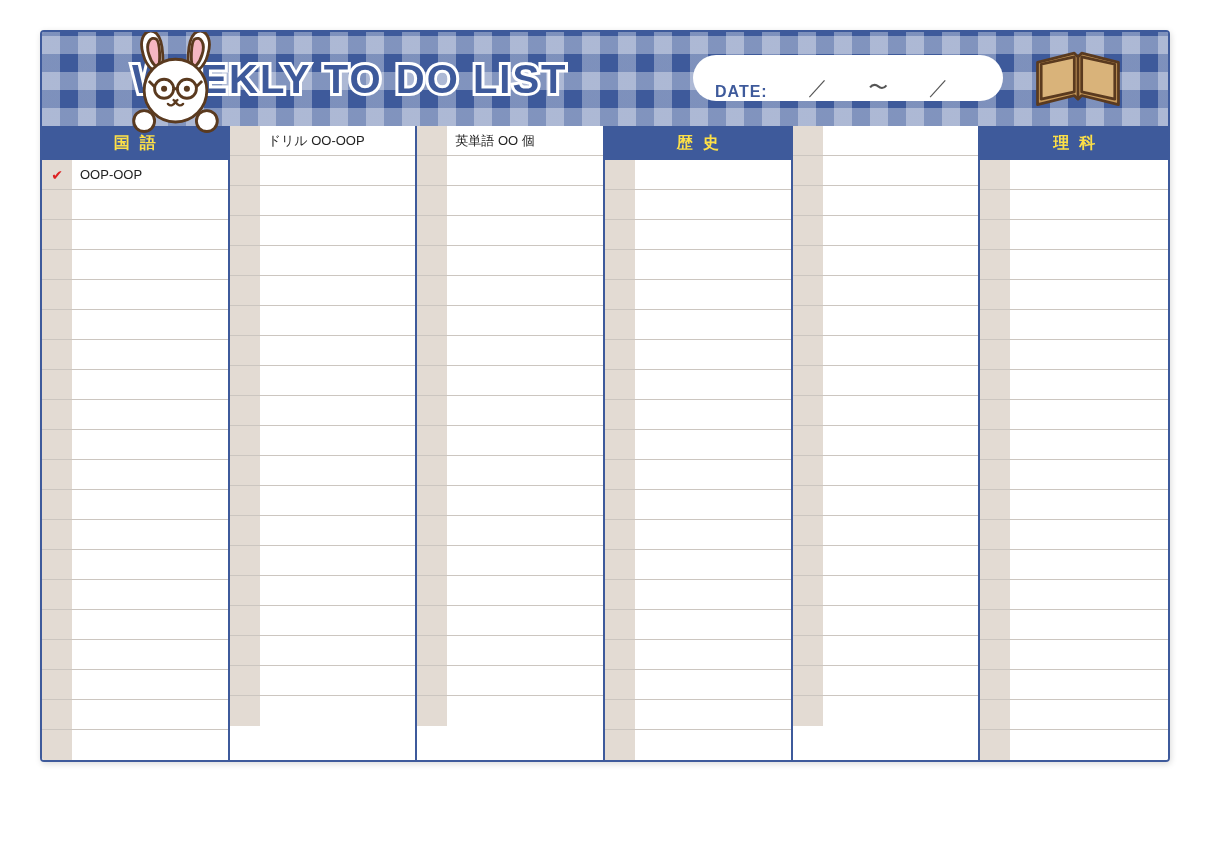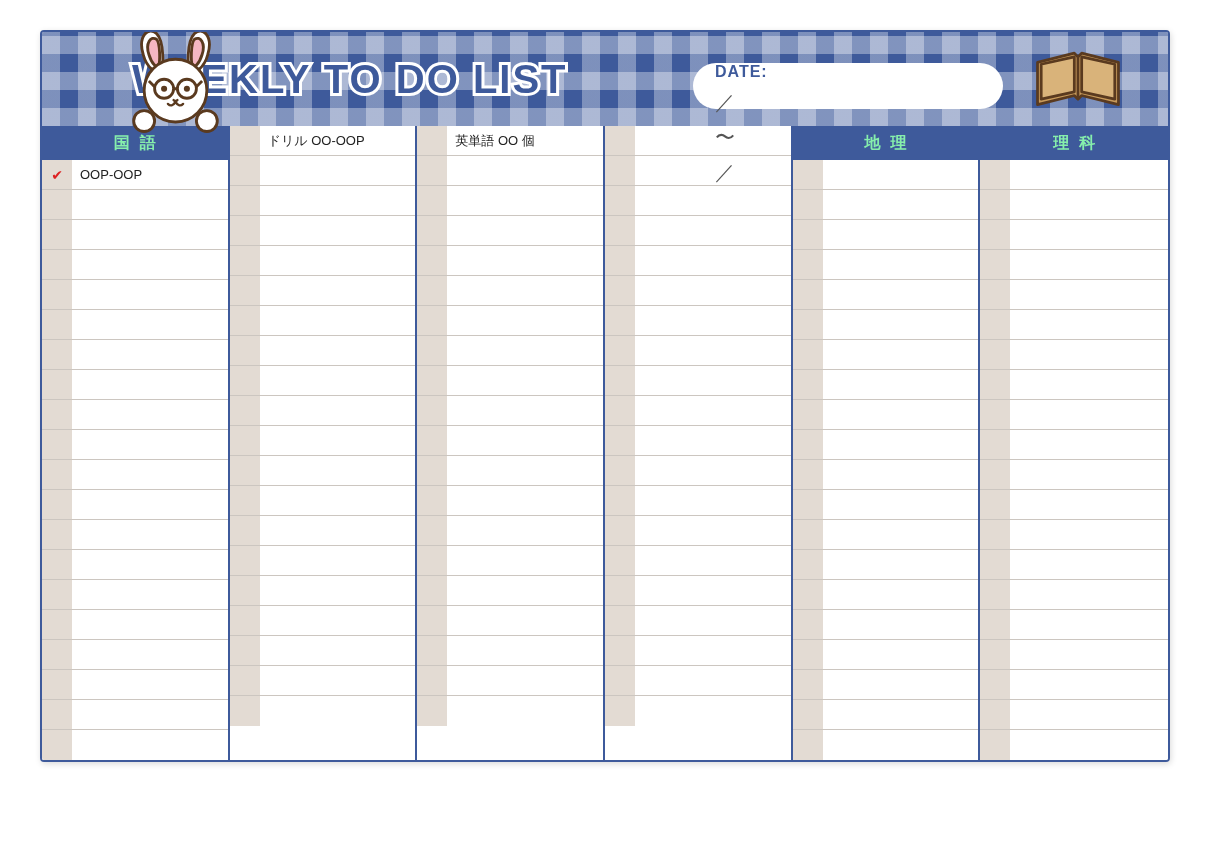--- a/index.html
+++ b/index.html
@@ -32,32 +32,31 @@
       font-weight: 800;
       letter-spacing: 2px;
       color: #3e5a9b;
       -webkit-text-stroke: 6px #fff;
       paint-order: stroke fill;
       text-shadow: 0 0 2px #fff;
     }
     .date-box {
       position: absolute;
       right: 165px;
-      top: 31px;
+      top: 23px;
       height: 46px;
       width: 310px;
       background: #fff;
       border-radius: 23px;
       display: flex;
-      align-items: flex-start;
+      align-items: flex-end;
       padding: 0 22px;
       gap: 8px;
       font-size: 16px;
       color: #3e5a9b;
-      flex-direction: column;
     }
     .date-label { font-weight: 700; letter-spacing: 1px; }
     .date-sep { flex: 1; text-align: center; font-size: 20px; color: #555; }
     
     .bunny-wrap { position:absolute; left:86px; top:-6px; width:95px; height:112px; }
     
     .book-wrap { position:absolute; right:44px; top:12px; width:92px; height:72px; }
     
     .grid {
       display:flex;
@@ -65,21 +64,21 @@
     }
     .col {
       display:flex; flex-direction:column;
       width: 188.3px;
       border-right: 2px solid #3e5a9b;
     }
     .col:last-child { border-right:none;text-align:center; }
     .col-head {
       height: 34px;
       background:#3e5a9b;
-      color:#86efac;
+      color:#fde047;
       font-weight:700;
       font-size:16px;
       letter-spacing: 10px;
       text-indent: 10px;
       display:flex;
       align-items:center;
       justify-content:center;
     }
     .rows { display:flex; flex-direction:column; }
     .row {
@@ -407,20 +406,21 @@
             <div class="checkbox-cell"></div>
             <div class="text-cell"></div>
           </div>
           <div class="row">
             <div class="checkbox-cell"></div>
             <div class="text-cell"></div>
           </div>
         </div>
       </div>
       <div class="col">
+        <div class="col-head">歴史</div>
         <div class="rows">
           <div class="row">
             <div class="checkbox-cell"></div>
             <div class="text-cell"></div>
           </div>
           <div class="row">
             <div class="checkbox-cell"></div>
             <div class="text-cell"></div>
           </div>
           <div class="row">
@@ -491,21 +491,20 @@
             <div class="checkbox-cell"></div>
             <div class="text-cell"></div>
           </div>
           <div class="row">
             <div class="checkbox-cell"></div>
             <div class="text-cell"></div>
           </div>
         </div>
       </div>
       <div class="col">
-        <div class="col-head">地理</div>
         <div class="rows">
           <div class="row">
             <div class="checkbox-cell"></div>
             <div class="text-cell"></div>
           </div>
           <div class="row">
             <div class="checkbox-cell"></div>
             <div class="text-cell"></div>
           </div>
           <div class="row">

